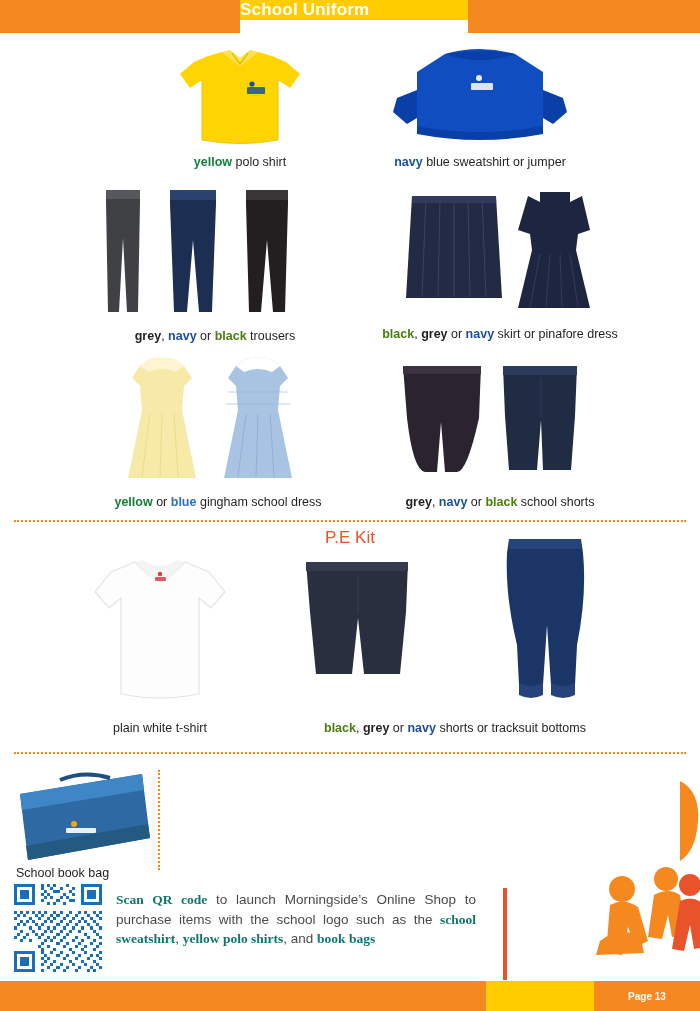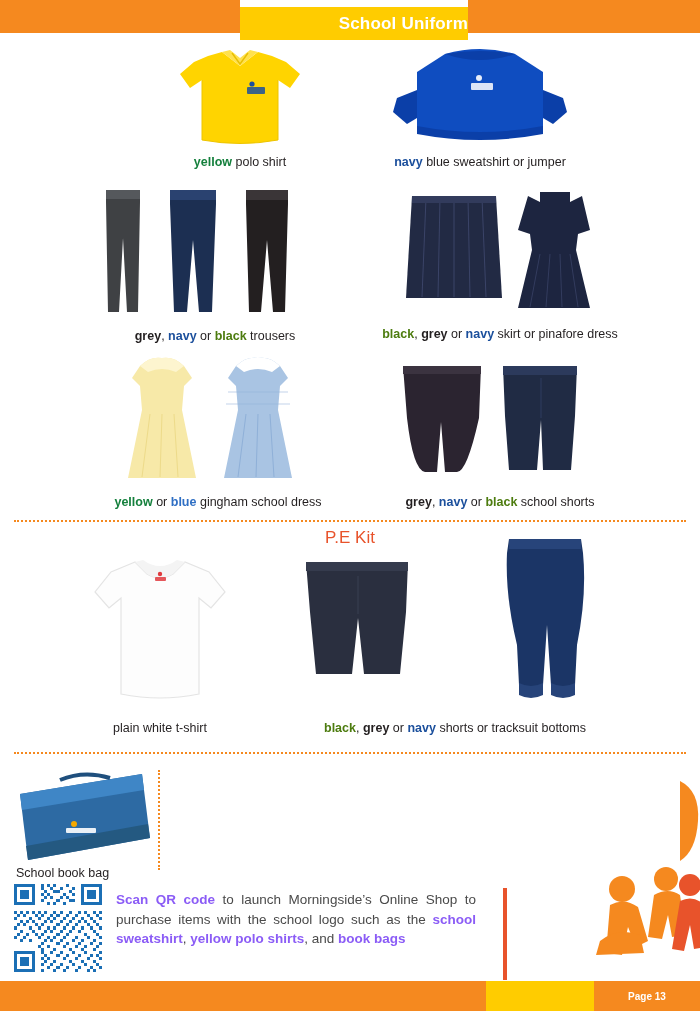--- a/index.html
+++ b/index.html
@@ -14,23 +14,23 @@
 
   
   .header-bar {
     position:absolute; top:0; left:0; width:700px; height:33px;
   }
   .header-left {
     position:absolute; left:0; top:0; width:240px; height:33px;
     background:#f5891f;
   }
   .header-mid {
-    position:absolute; left:240px; top:7px; width:228px; height:33px;
+    position:absolute; left:240px; top:0; width:228px; height:20px;
     background:#ffcc00;
-    display:flex; align-items:center; justify-content:flex-end;
+    display:flex; align-items:center; justify-content:flex-start;
   }
   .header-mid span {
     color:#ffffff; font-size:17px; font-weight:bold; letter-spacing:.2px;
   }
   .header-right {
     position:absolute; left:468px; top:0; width:232px; height:33px;
     background:#f5891f;
   }
 
   
@@ -68,21 +68,21 @@
   .footer-r span { color:#ffffff; font-size:10px; font-weight:bold; }
 
   
   .qr-box { position:absolute; left:14px; top:884px; width:88px; height:88px; background:#ffffff; }
   .qr-canvas { width:88px; height:88px; display:block; }
 
   .qr-text {
     position:absolute; left:116px; top:890px; width:360px;
     font-size:13.5px; color:#4a4a4a; line-height:1.45; text-align:justify;
   }
-  .qr-text .hl { color:#8b5cf6; font-weight:bold; }
+  .qr-text .hl { color:#0f766e; font-weight:bold;font-family:Liberation Serif, serif; }
   .qr-divider {
     position:absolute; left:503px; top:888px; width:4px; height:92px; background:#e8532b;
   }
 
   .bookbag-caption {
     position:absolute; left:16px; top:866px; font-size:12.5px; color:#231f20;
   }
 
   .vdots {
     position:absolute; left:158px; top:770px; height:100px; width:0;

